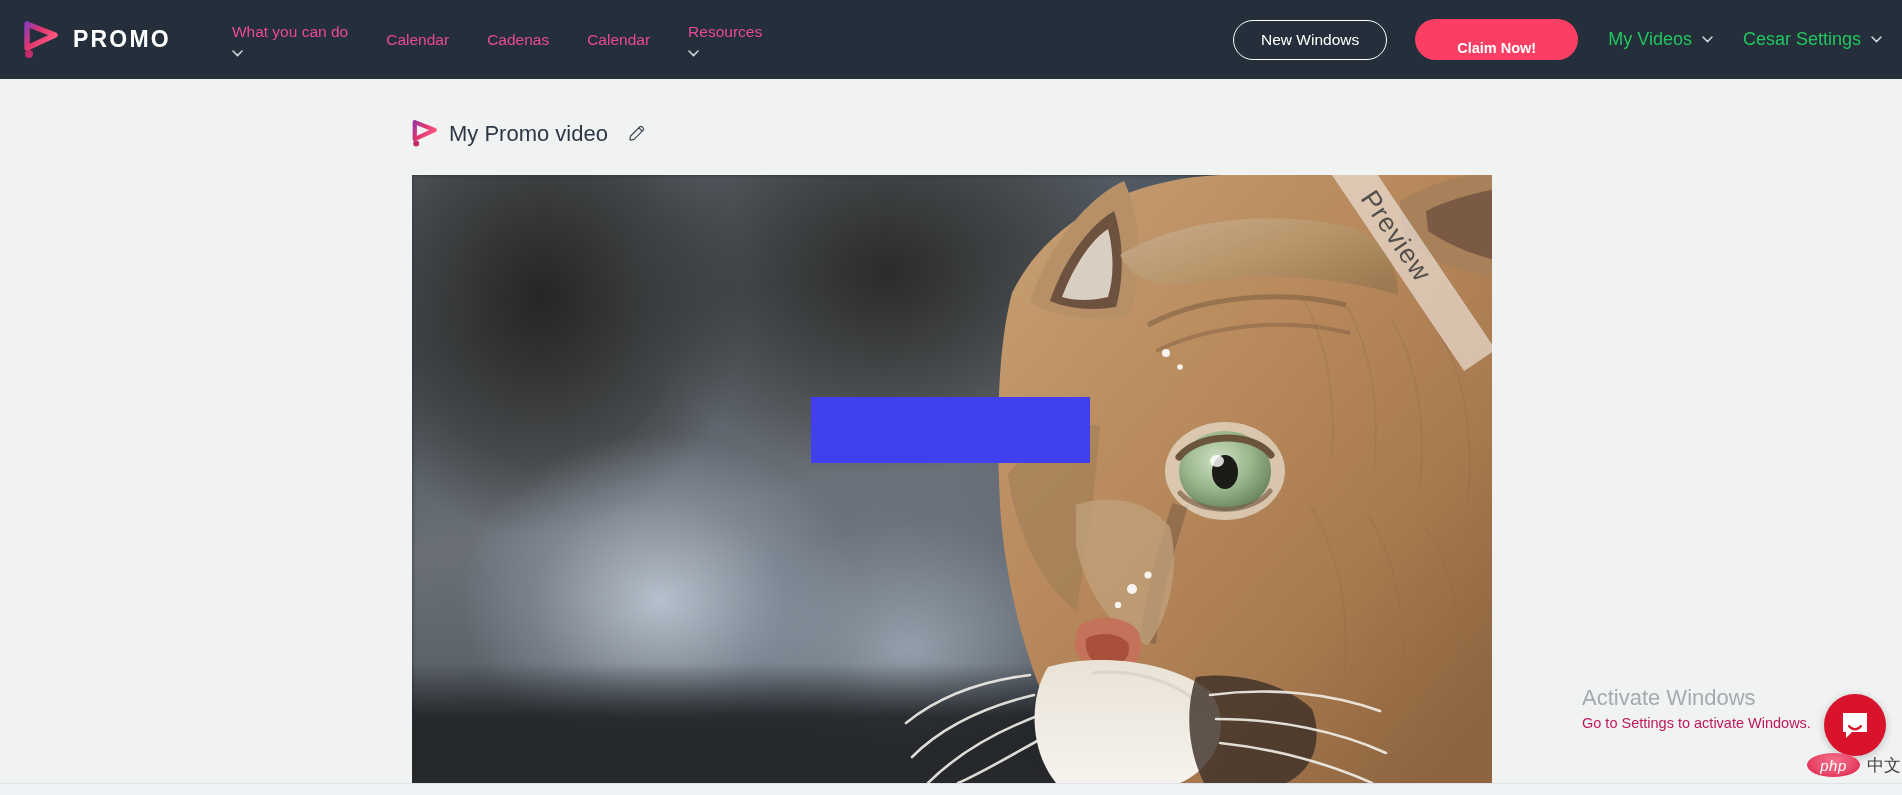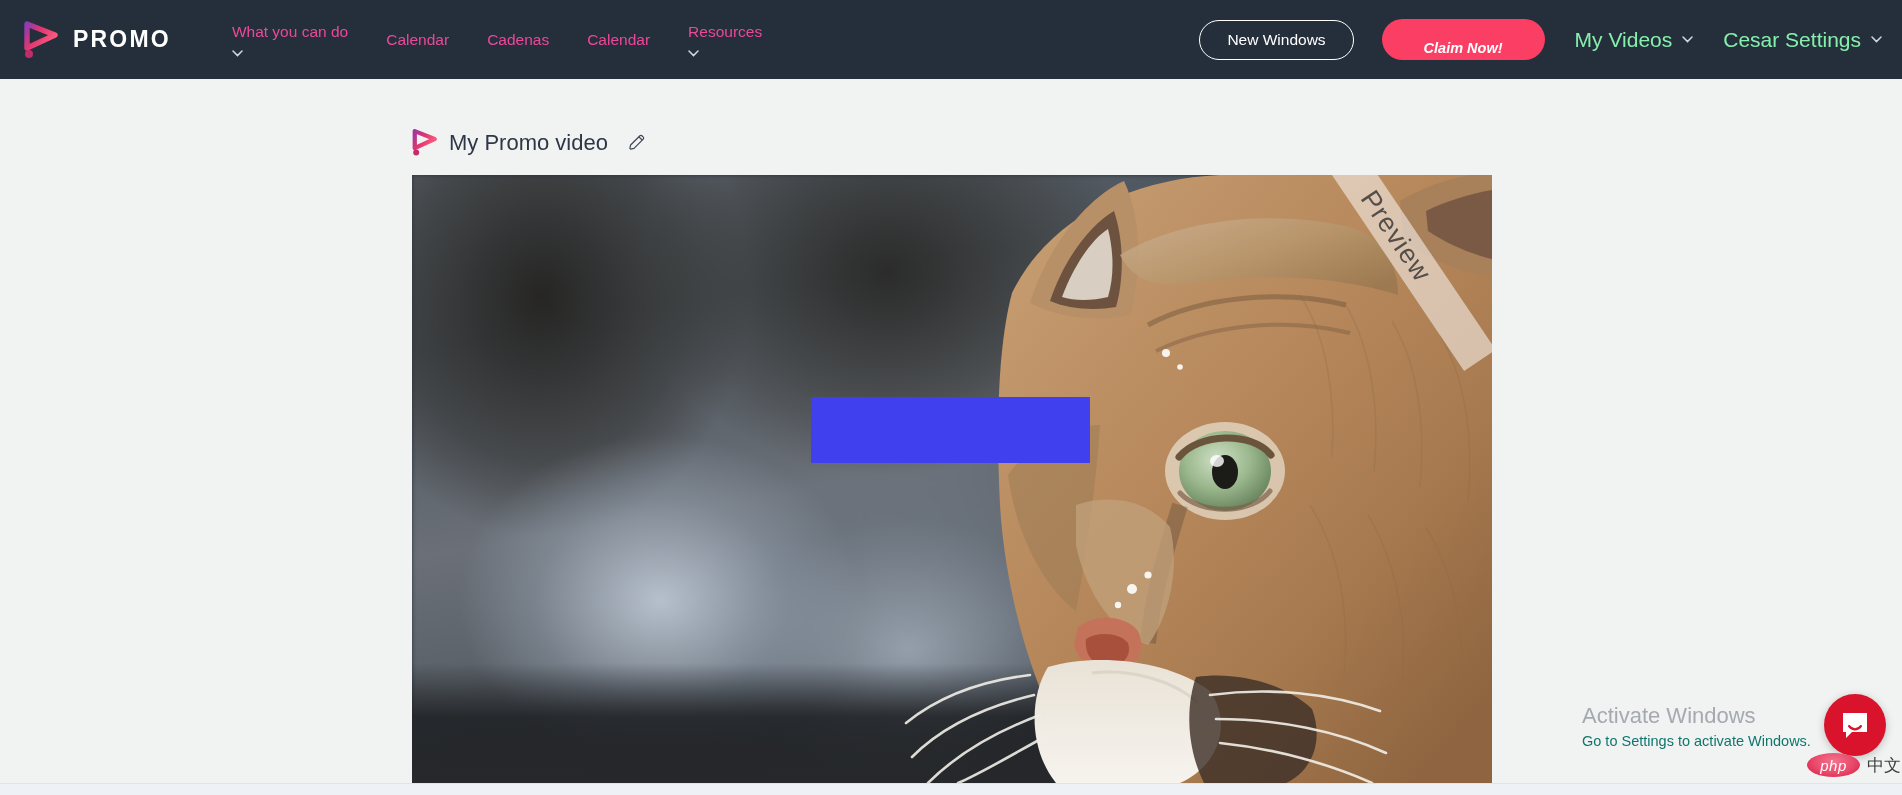--- a/index.html
+++ b/index.html
@@ -83,47 +83,46 @@
   .btn-claim {
     position: relative;
     margin-left: 28px;
     width: 163px;
     height: 41px;
     border: none;
     border-radius: 21px;
     background: #fb3e63;
     cursor: pointer;
     font-family: inherit;
-    font-style: italic;
   }
   .btn-claim span {
     position: absolute;
     left: 0; right: 0;
     bottom: 4px;
     color: #ffffff;
     font-size: 14.5px;
     font-weight: 600;
     text-align: center;
   }
 
   .nav-menu {
-    color: #86efac;
-    font-size: 21px;
+    color: #22c55e;
+    font-size: 18px;
     margin-left: 30px;
     display: flex;
     align-items: center;
     gap: 10px;
     cursor: pointer;
     white-space: nowrap;
   }
 
   
   .title-row {
     position: absolute;
-    top: 129px;
+    top: 120px;
     left: 411px;
     display: flex;
     align-items: center;
     gap: 12px;
   }
   .title-mark { width: 26px; height: 27px; display: block; }
   .title-text {
     font-size: 22px;
     color: #2c3845;
     font-weight: 400;
@@ -216,31 +215,31 @@
     width: 1902px;
     height: 12px;
     background: #eef1f6;
     border-top: 1px solid #dfe4ec;
   }
 
   
   .win-watermark {
     position: absolute;
     left: 1582px;
-    top: 702px;
+    top: 684px;
     pointer-events: none;
   }
   .win-title {
     font-size: 22px;
     color: #a4aab0;
     line-height: 1.25;
   }
   .win-sub {
     font-size: 14.5px;
-    color: #0f766e;
+    color: #be185d;
     margin-top: 3px;
   }
 
   
   .intercom {
     position: absolute;
     left: 1824px;
     top: 694px;
     width: 62px;
     height: 62px;

